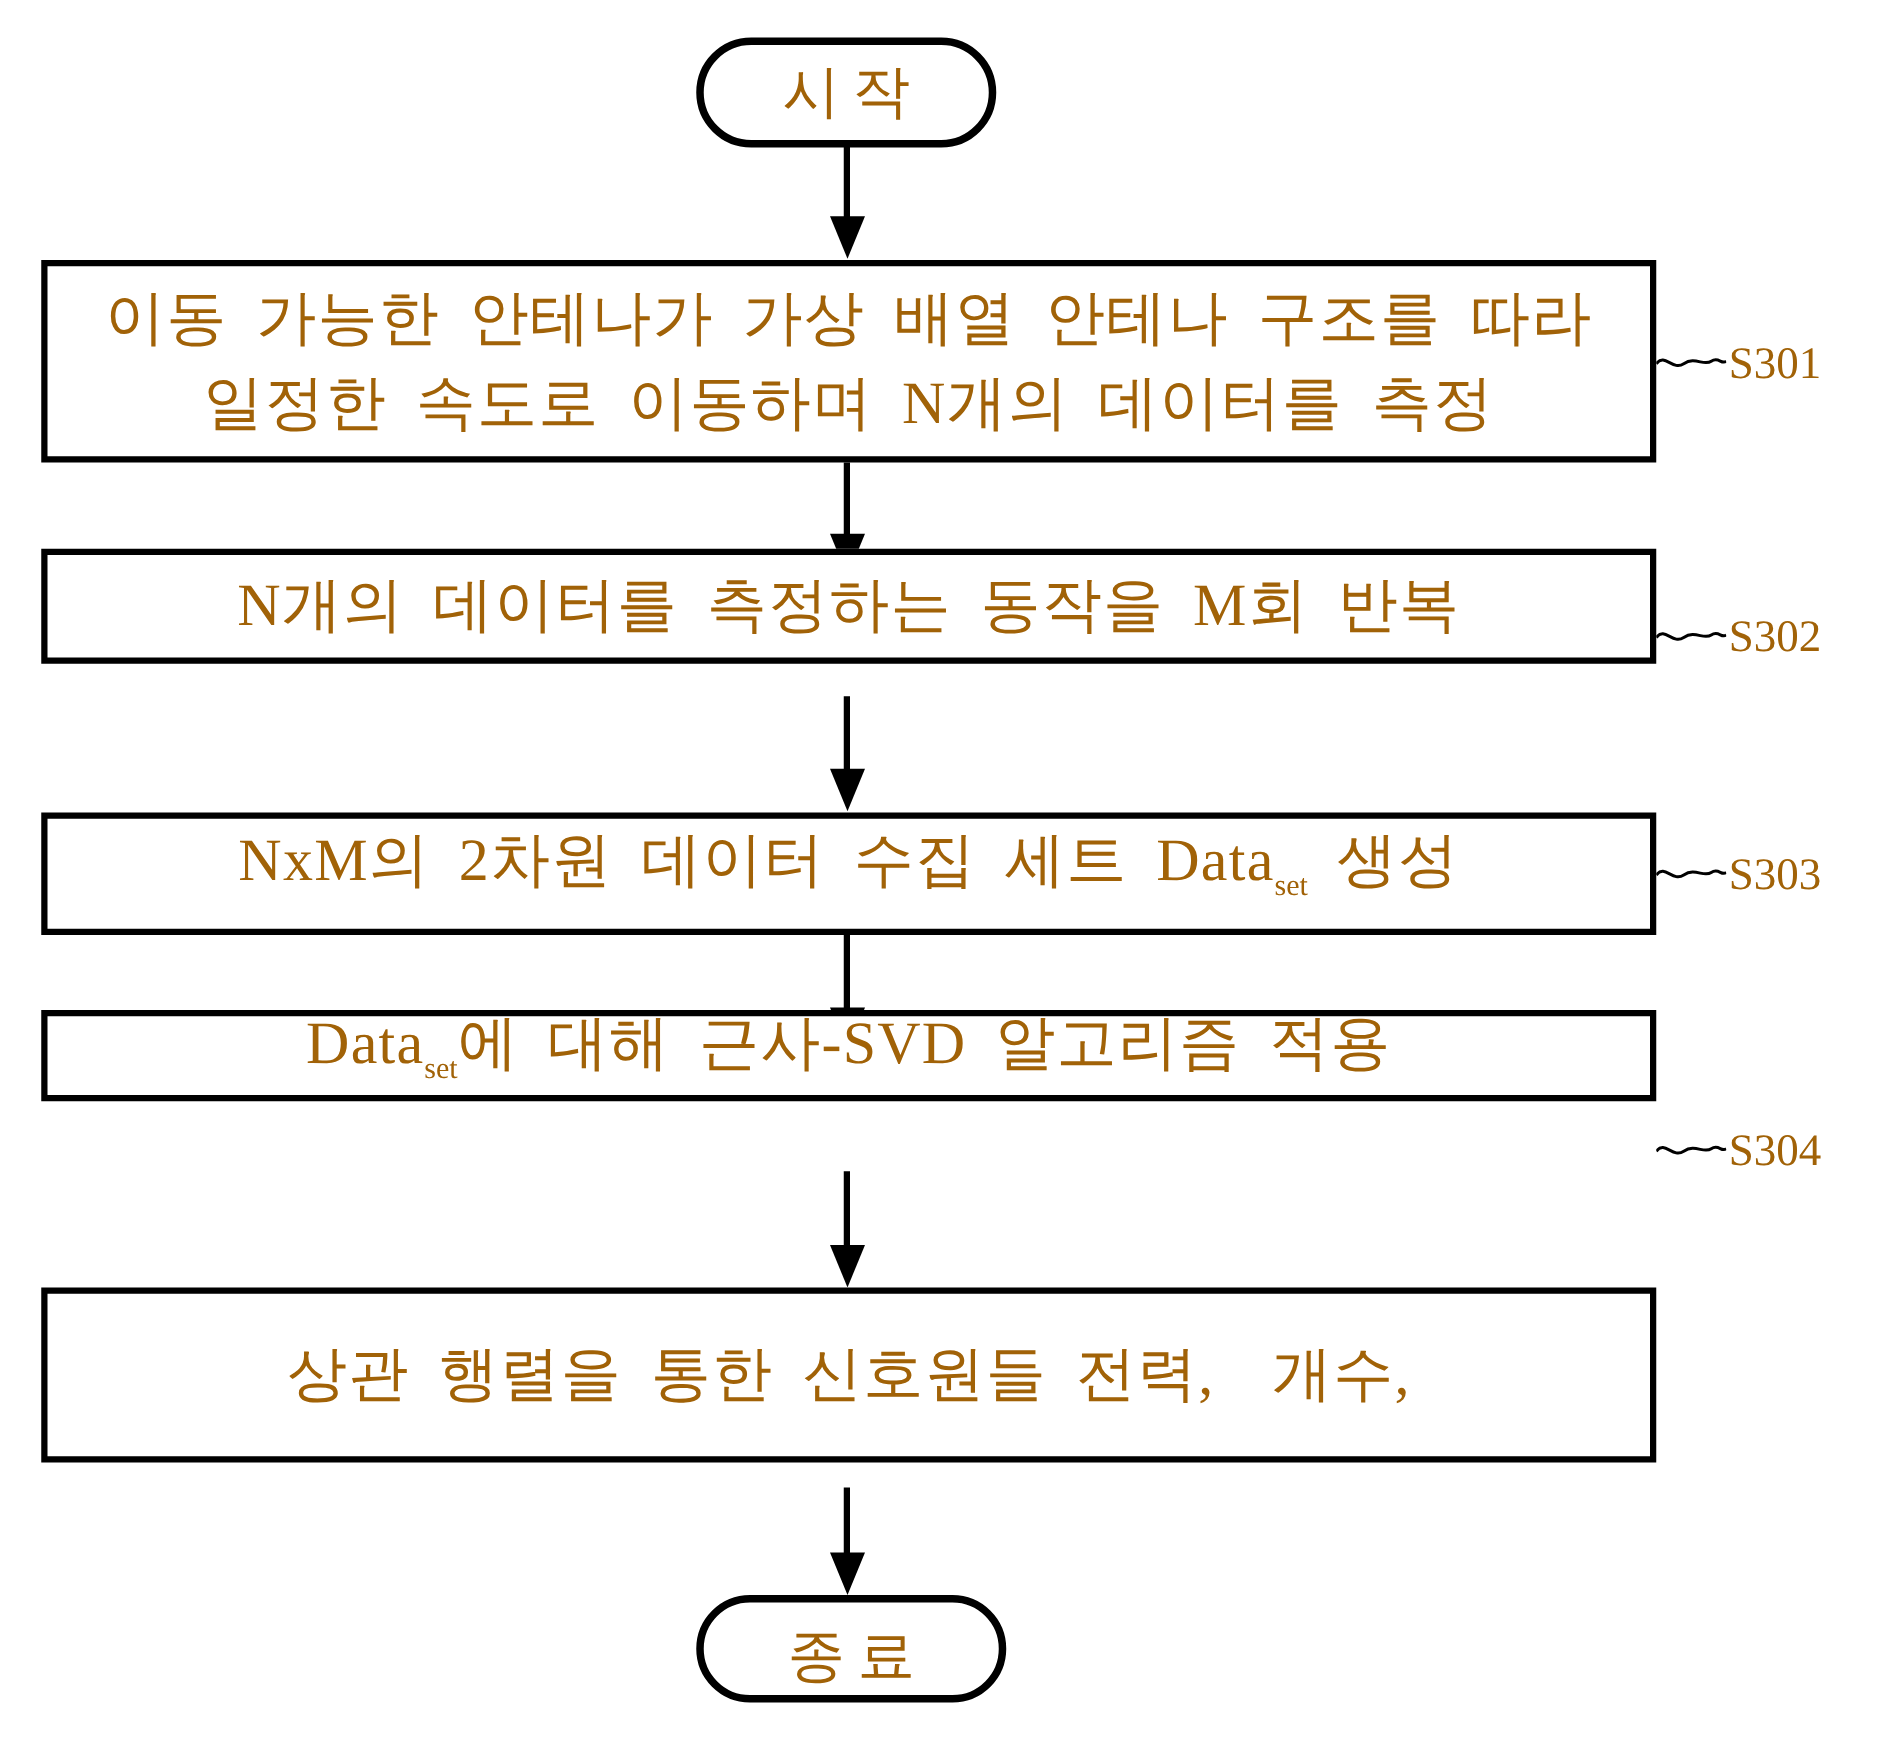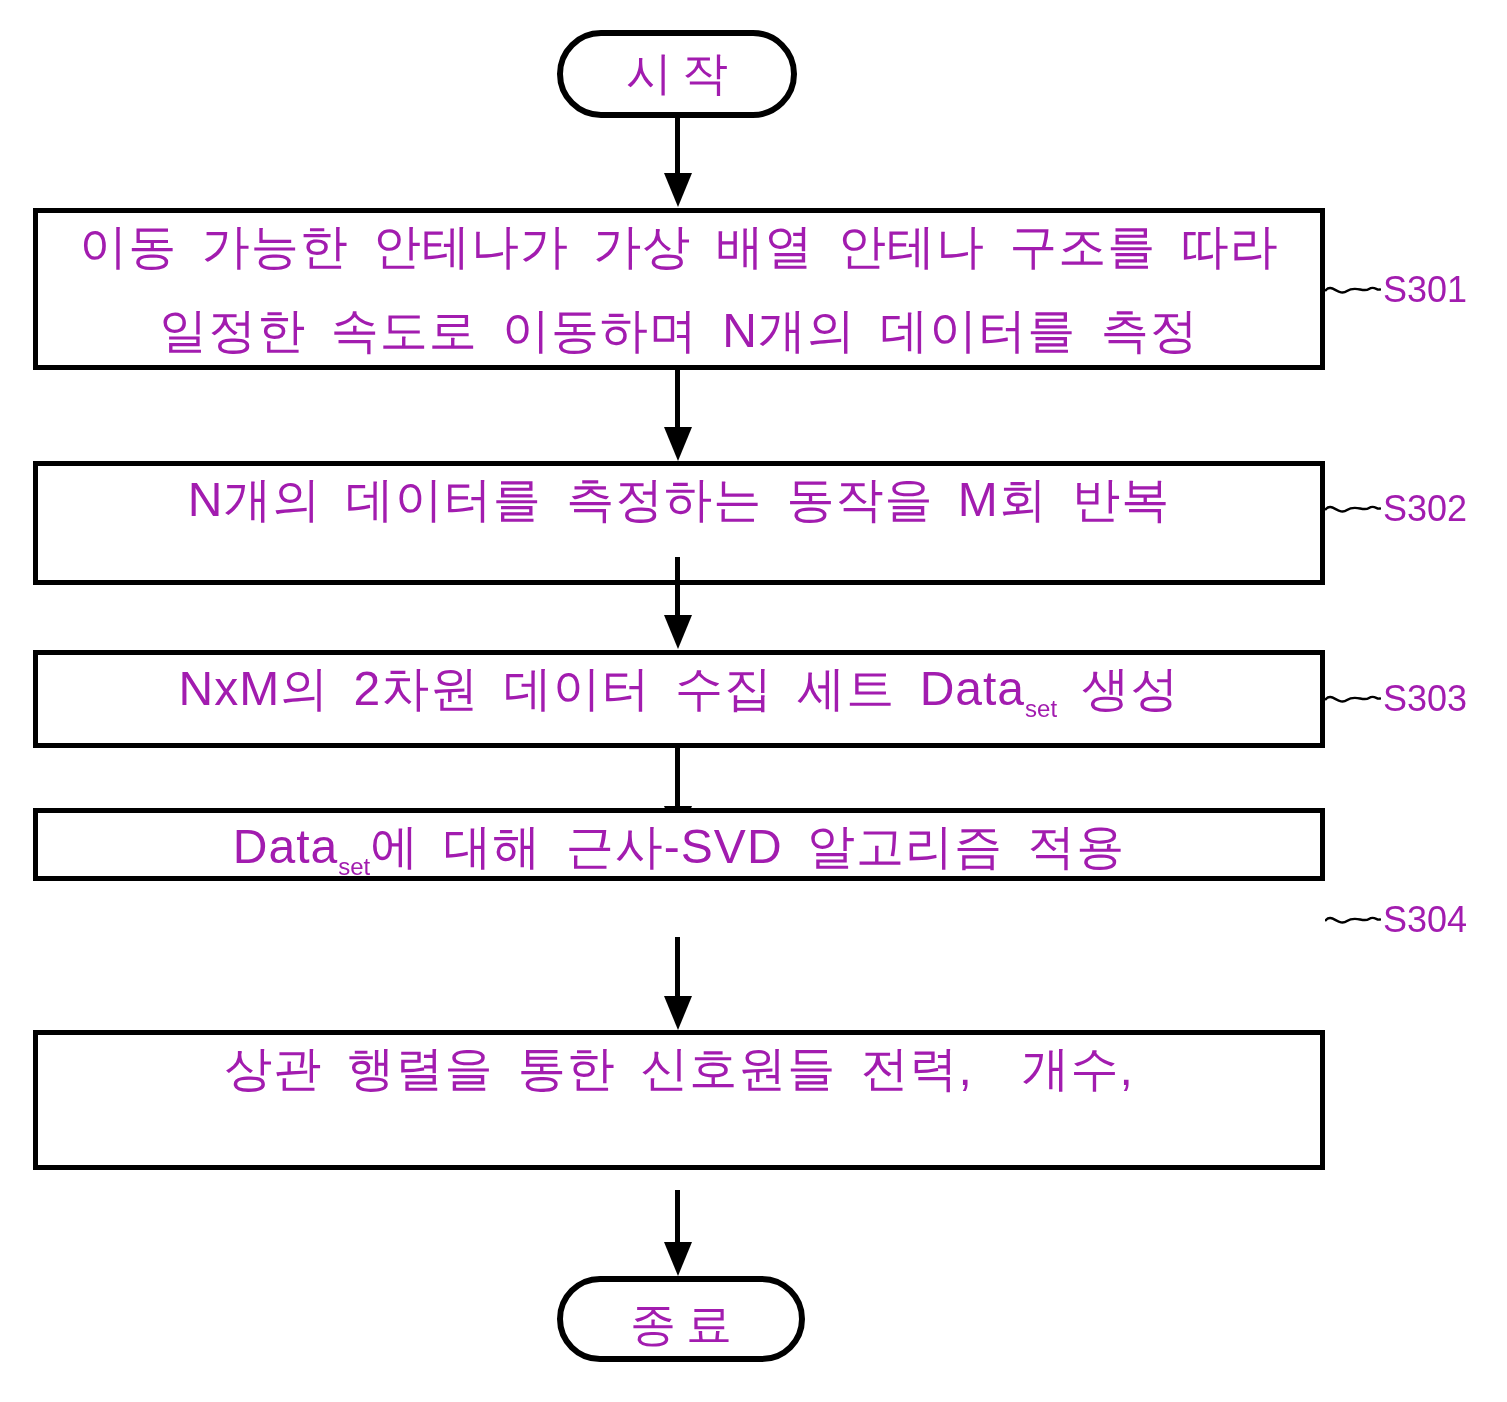--- a/index.html
+++ b/index.html
@@ -5,22 +5,22 @@
   html, body {
     margin: 0;
     padding: 0;
     background: #ffffff;
   }
   .canvas {
     position: relative;
     width: 1507px;
     height: 1402px;
     background: #ffffff;
-    font-family: Liberation Sans, sans-serif;
-    color: #a21caf;
+    font-family: Liberation Serif, serif;
+    color: #a16207;
     overflow: hidden;
   }
 
   
   .terminal {
     position: absolute;
     box-sizing: border-box;
     border: 6px solid #000;
     border-radius: 48px;
     background: #fff;
@@ -39,21 +39,21 @@
   .pbox {
     position: absolute;
     left: 33px;
     width: 1292px;
     box-sizing: border-box;
     border: 5px solid #000;
     background: #fff;
     display: flex;
     flex-direction: column;
     align-items: center;
-    justify-content: space-between;
+    justify-content: center;
   }
   .pbox .line {
     font-size: 48px;
     line-height: 68px;
     white-space: pre;
     word-spacing: 10px;
     letter-spacing: 1px;
     text-align: center;
   }
   .pbox .sub {
@@ -126,21 +126,21 @@
       <path d="M0,11 C7,2 13,17 22,11 S38,13 44,9 S52,12 56,9" fill="none" stroke="#000" stroke-width="2.4"></path>
     </svg>
     <span class="sid">S301</span>
   </div>
 
   <div class="arrow" style="top:370px; height:91px;">
     <i class="shaft"></i>
     <i class="head"></i>
   </div>
 
-  <div class="pbox" style="top:461px; height:124px;">
+  <div class="pbox" style="top:439px; height:92px;">
     <div class="line">N개의 데이터를 측정하는 동작을 M회 반복</div>
   </div>
   <div class="steplabel" style="top:509px;">
     <svg width="56" height="20" viewBox="0 0 56 20">
       <path d="M0,11 C7,2 13,17 22,11 S38,13 44,9 S52,12 56,9" fill="none" stroke="#000" stroke-width="2.4"></path>
     </svg>
     <span class="sid">S302</span>
   </div>
 
   <div class="arrow" style="top:557px; height:92px;">

